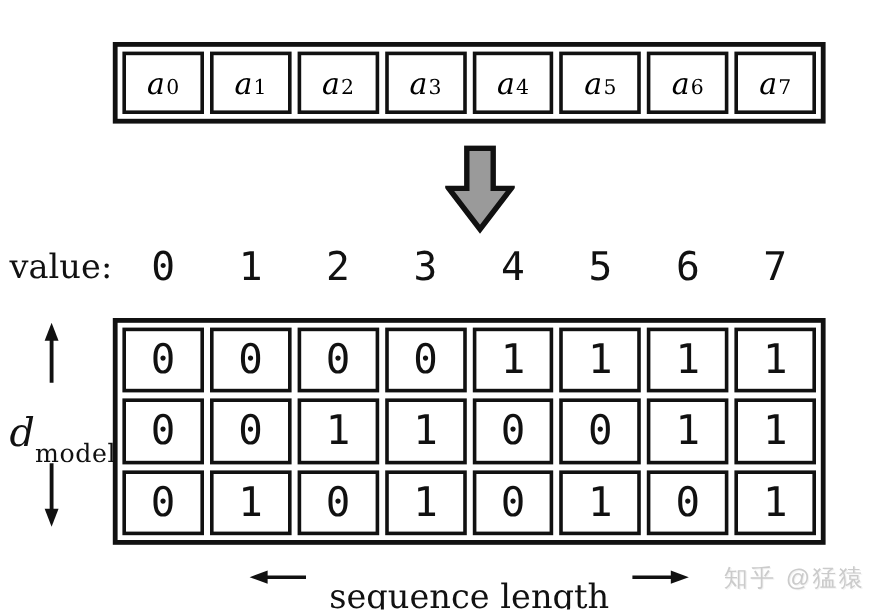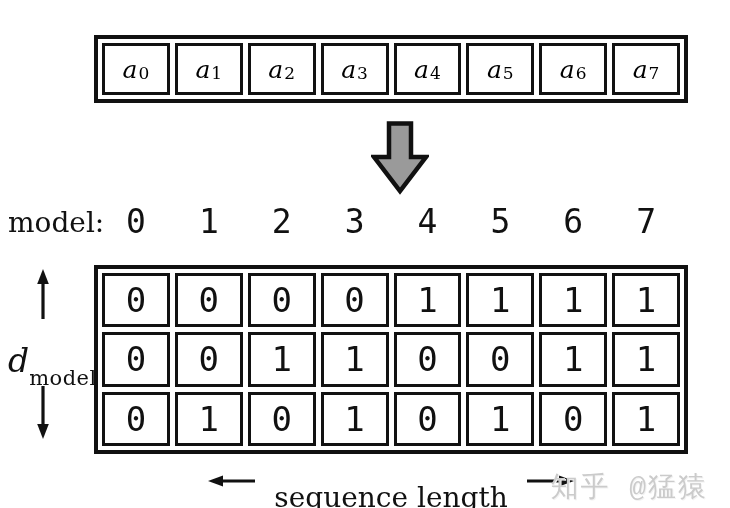--- a/index.html
+++ b/index.html
@@ -45,22 +45,22 @@
   }
   .dmodel sub { font-style:normal; font-size:21px; line-height:0; position:relative; top:5px; letter-spacing:0.5px;text-align:center; }
   
   .seq-axis {
     position:absolute; left:94px; top:461px; width:594px; height:40px;
     display:flex; align-items:center; justify-content:center; gap:17px;
   }
   .seq-label { font-size:28px; color:#111;margin-top:32px; }
   
   .watermark {
-    position:absolute; right:22px; top:468px;
-    font-family:Liberation Mono, monospace; font-size:28px; letter-spacing:2px;
+    position:absolute; right:9px; top:468px;
+    font-family:Liberation Sans, sans-serif; font-size:20px; letter-spacing:2px;
     color:#cbcbcb; text-shadow:1px 1px 0 #f3f3f3;
   }
 </style>
 </head>
 <body>
 
 <div class="canvas">
 
   <div class="boxgrid top-table">
     <div class="cell token-cell">
@@ -94,21 +94,21 @@
     <div class="cell token-cell">
         <span>a</span>
         <sub>7</sub>
       </div>
   </div>
 
   <svg class="big-arrow" width="58" height="74" viewBox="0 0 58 74">
     <polygon points="18,2.5 40,2.5 40,36 55,36 29,70 3,36 18,36" fill="#9a9a9a" stroke="#111" stroke-width="4.5" stroke-linejoin="miter"></polygon>
   </svg>
 
-  <div class="value-label">model:</div>
+  <div class="value-label">value:</div>
   <div class="value-grid">
     <span class="value-num">0</span>
     <span class="value-num">1</span>
     <span class="value-num">2</span>
     <span class="value-num">3</span>
     <span class="value-num">4</span>
     <span class="value-num">5</span>
     <span class="value-num">6</span>
     <span class="value-num">7</span>
   </div>

